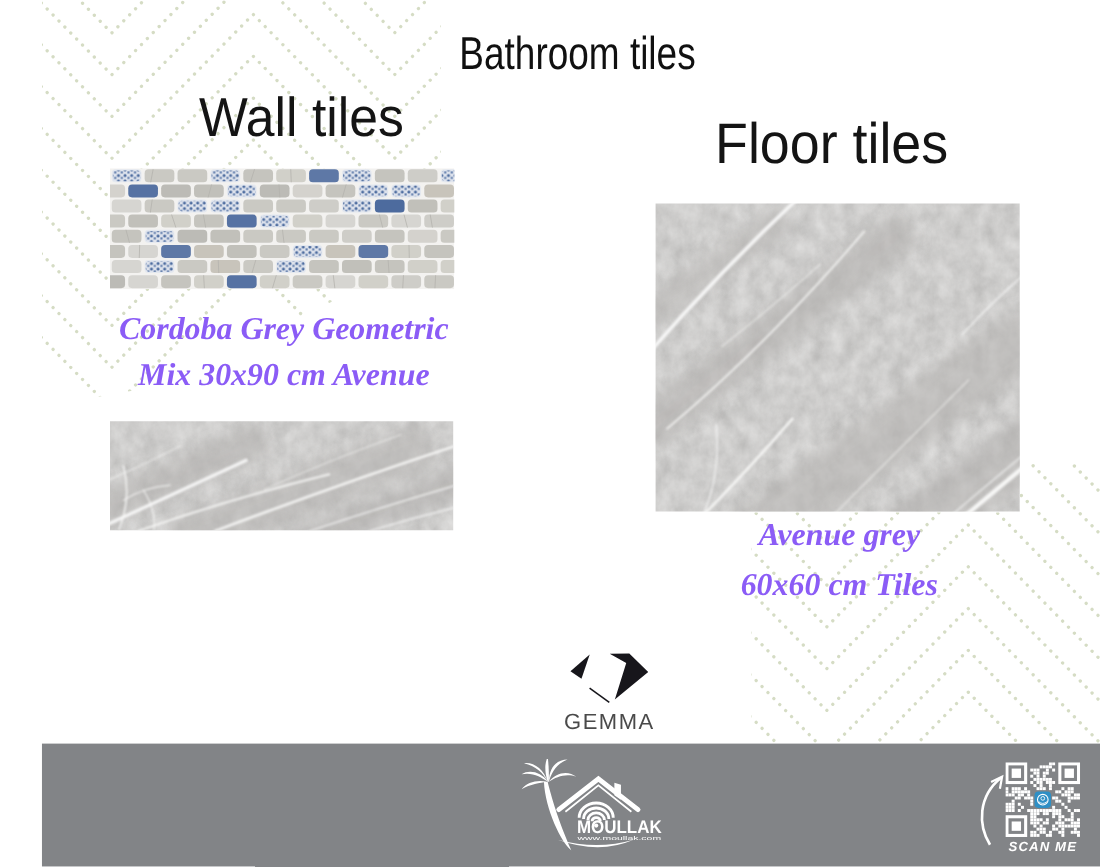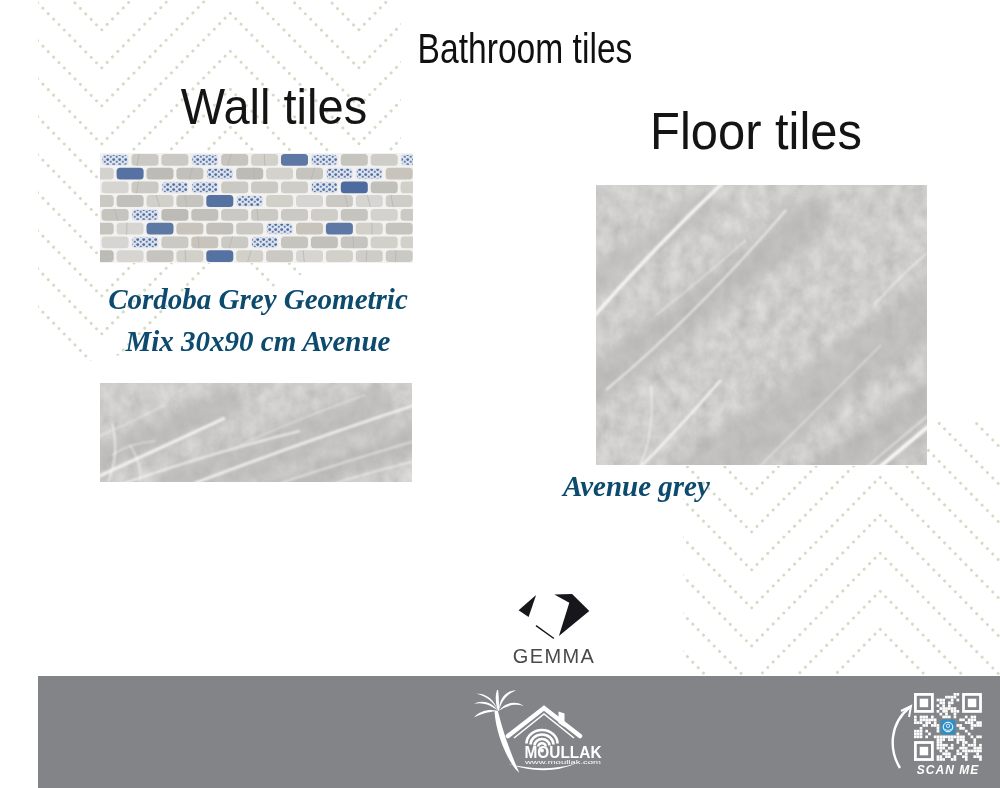--- a/index.html
+++ b/index.html
@@ -1,19 +1,19 @@
 <!DOCTYPE html>
 <html><head>
 <meta charset="utf-8">
 <style>
 * { margin:0; padding:0; box-sizing:border-box; }
 body { width:1000px; height:788px; font-family:"Liberation Sans",sans-serif; background:#fff; }
 .page { position:relative; width:1000px; height:788px; overflow:hidden; background:#fff;margin-left:38px; }
 .abs { position:absolute; }
-.script { font-family:"Liberation Serif",serif; font-style:italic; font-weight:bold; color:#0c4a6e; font-size:29px; }
+.script { font-family:"Liberation Serif",serif; font-style:italic; font-weight:bold; color:#8b5cf6; font-size:29px; }
 </style>
 </head>
 <body>
 <div class="page">
 
 <svg width="1000" height="788" viewBox="0 0 1000 788" style="position:absolute;left:0;top:0">
 <defs>
 <clipPath id="cb1">
           <polygon points="0,0 363,0 363,160 300,255 230,292 100,352 44,362 0,362"></polygon>
         </clipPath>
@@ -265,22 +265,23 @@
           <path d="M150,470 Q240,400 345,320" stroke="#fafaf9" stroke-width="2" fill="none" opacity="0.8"></path>
           <path d="M230,470 Q280,430 341,390" stroke="#fafaf9" stroke-width="2.5" fill="none" opacity="0.85"></path>
           <path d="M250,300 Q290,265 335,228" stroke="#fafaf9" stroke-width="1.5" fill="none" opacity="0.7"></path>
           <path d="M160,285 Q220,225 285,160" stroke="#fafaf9" stroke-width="1.2" fill="none" opacity="0.6"></path>
           <path d="M278,120 Q305,90 338,62" stroke="#fafaf9" stroke-width="1.5" fill="none" opacity="0.7"></path>
           <path d="M60,130 Q105,95 150,55" stroke="#fafaf9" stroke-width="1.2" fill="none" opacity="0.6"></path>
           <path d="M100,290 Q130,330 180,350" stroke="#fafaf9" stroke-width="1.2" fill="none" opacity="0.6"></path>
         </g>
 </svg></div>
 
-<div class="abs script" style="left:525px;top:470px;width:400px;text-align:left;">Avenue grey</div>
-
+<div class="abs script" style="left:525px;top:470px;width:400px;text-align:center;">Avenue grey</div>
+
+<div class="abs script" style="left:525px;top:516px;width:400px;text-align:center;">60x60 cm Tiles</div>
 
 <svg class="abs" style="left:455px;top:575px" width="125" height="95" viewBox="455 575 125 95">
 <polygon points="480.6,610.3 498.1,595 490.6,617" fill="#17161b"></polygon>
 <polygon points="516.3,594.4 534.1,594 551.3,610.9 520.9,635.9 521.6,633.8 531.3,602.8" fill="#17161b"></polygon>
 <path d="M498,625.6 L515.9,638.5" stroke="#17161b" stroke-width="1.4" fill="none"></path>
 </svg>
 
 <svg class="abs" style="left:455px;top:575px" width="160" height="95" viewBox="455 575 160 95">
       <text x="516" y="663" text-anchor="middle" font-family="Liberation Sans" font-size="20" letter-spacing="1.4" fill="#4a4a4a" stroke="#fff" stroke-width="0.9" paint-order="stroke">GEMMA</text>
     </svg>

